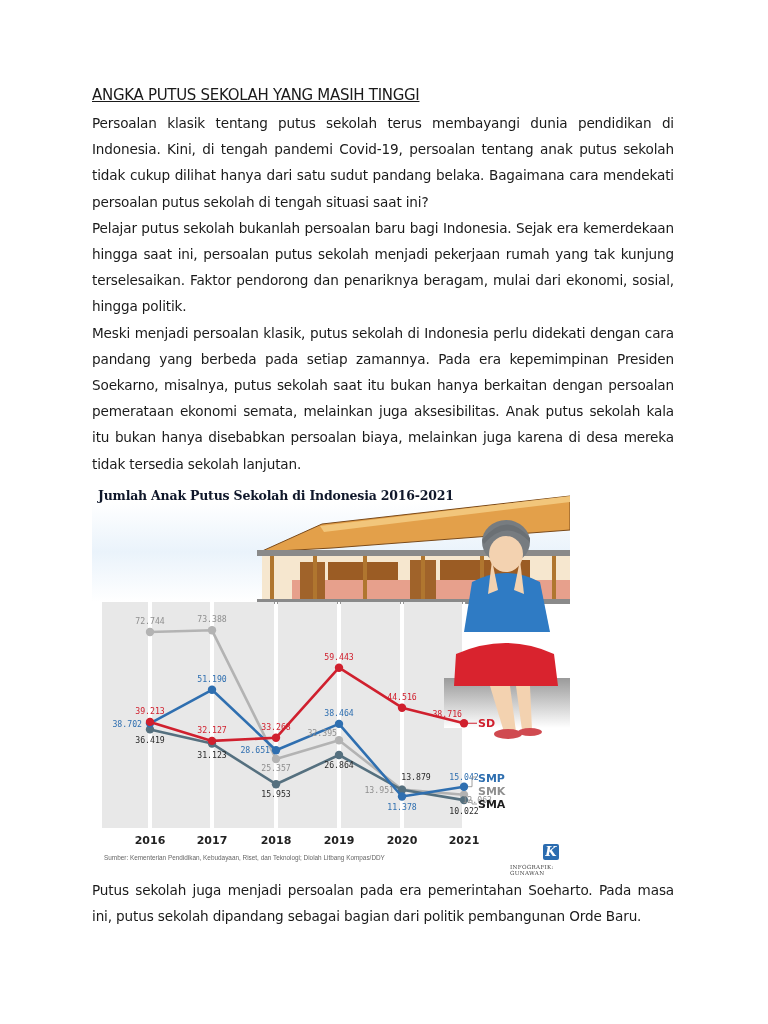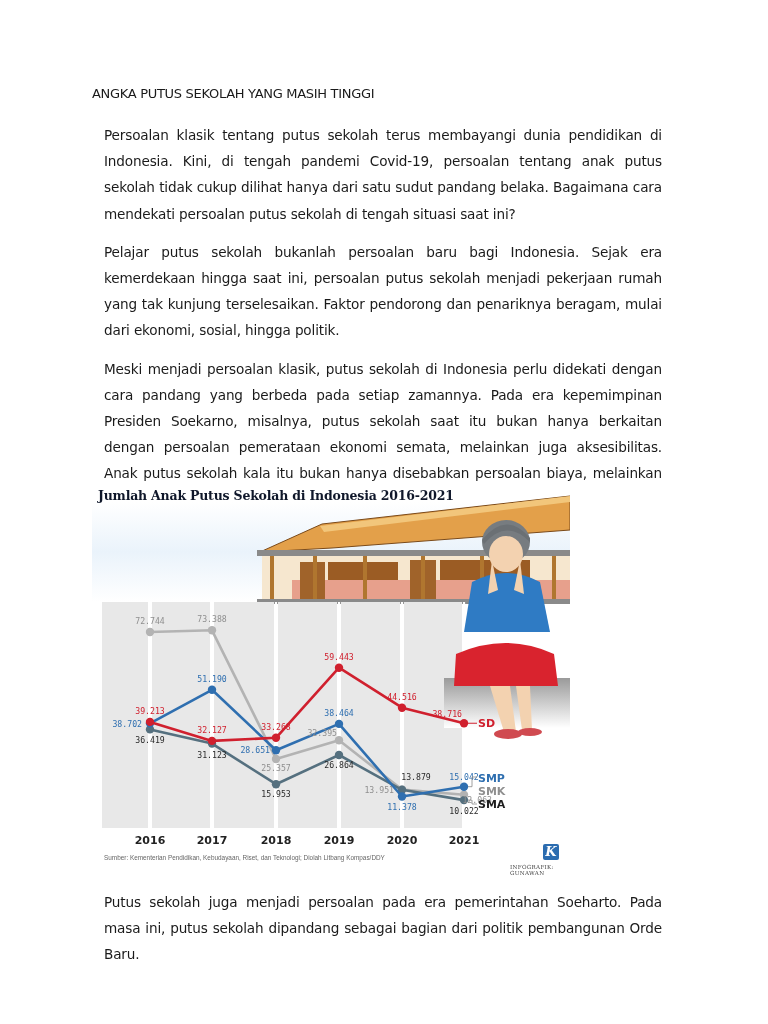--- a/index.html
+++ b/index.html
@@ -1,19 +1,19 @@
 <!DOCTYPE html>
 <html><head>
 <meta charset="utf-8">
 <style>
   html,body{margin:0;padding:0;background:#fff;}
   body{width:768px;height:1024px;position:relative;overflow:hidden;font-family:"DejaVu Sans",sans-serif;color:#1a1a1a;}
   .page-text{position:absolute;left:92px;width:582px;font-size:13.6px;line-height:26.2px;text-align:justify;letter-spacing:-0.15px;}
-  .heading{position:absolute;left:92px;top:86px;font-size:13px;letter-spacing:-0.3px;}
-  .p{margin:12px;}
+  .heading{position:absolute;left:92px;top:86px;font-size:15px;text-decoration:underline;letter-spacing:-0.3px;}
+  .p{margin:0;}
   #infographic{position:absolute;left:92px;top:482px;width:478px;height:394px;overflow:hidden;background:#fff;}
   #chart-svg{position:absolute;left:0;top:0;}
   .chart-title{position:absolute;left:6px;top:6px;font-family:"DejaVu Serif",serif;font-weight:bold;font-size:12.5px;letter-spacing:-0.2px;color:#0f172a;}
   .source{position:absolute;left:12px;top:372px;font-size:6.4px;color:#666;font-family:"Liberation Sans",sans-serif;}
   .credit{position:absolute;left:418px;top:382px;font-size:5.6px;color:#444;font-family:"DejaVu Serif",serif;letter-spacing:0.3px;}
   .k-logo{position:absolute;left:451px;top:362px;width:16px;height:16px;background:#2b6cb0;color:#fff;font-family:"DejaVu Serif",serif;font-style:italic;font-weight:bold;font-size:13px;line-height:16px;text-align:center;border-radius:2px;}
   .lbl{font-family:"DejaVu Sans Mono",monospace;font-size:8.2px;}
   .yr{font-family:"DejaVu Sans",sans-serif;font-size:11px;font-weight:bold;fill:#222;}
   .leg{font-family:"DejaVu Sans",sans-serif;font-size:11px;font-weight:bold;}
 </style>

